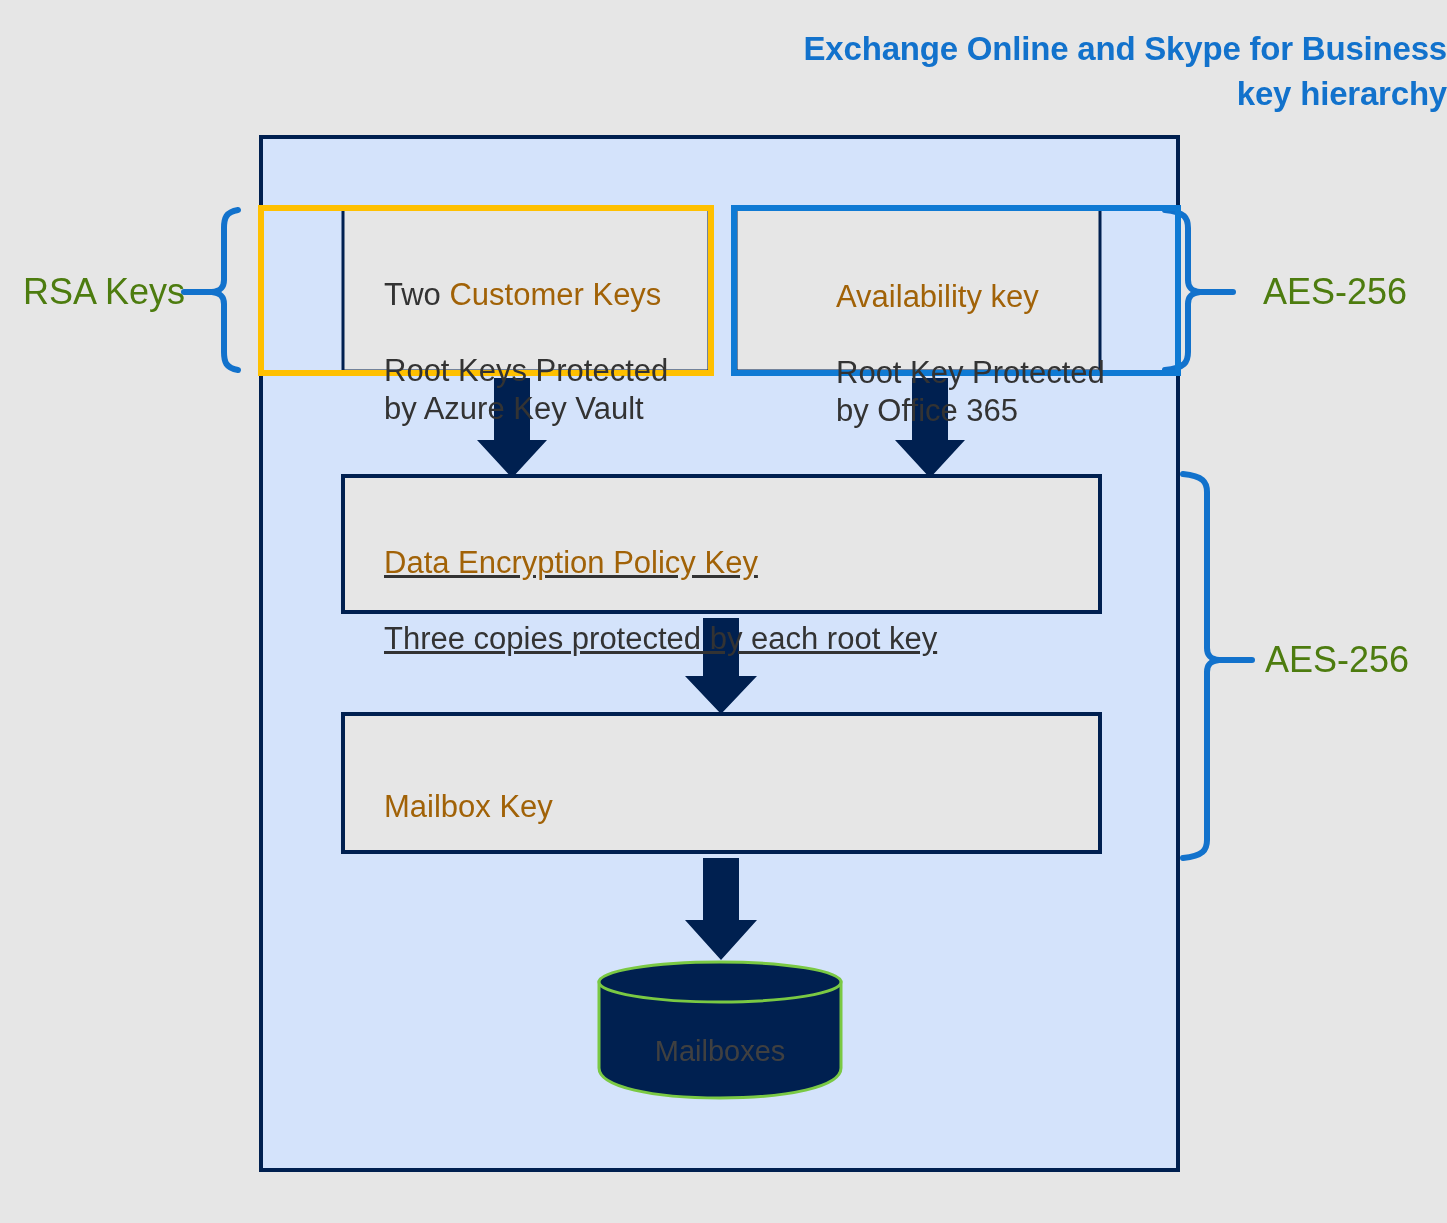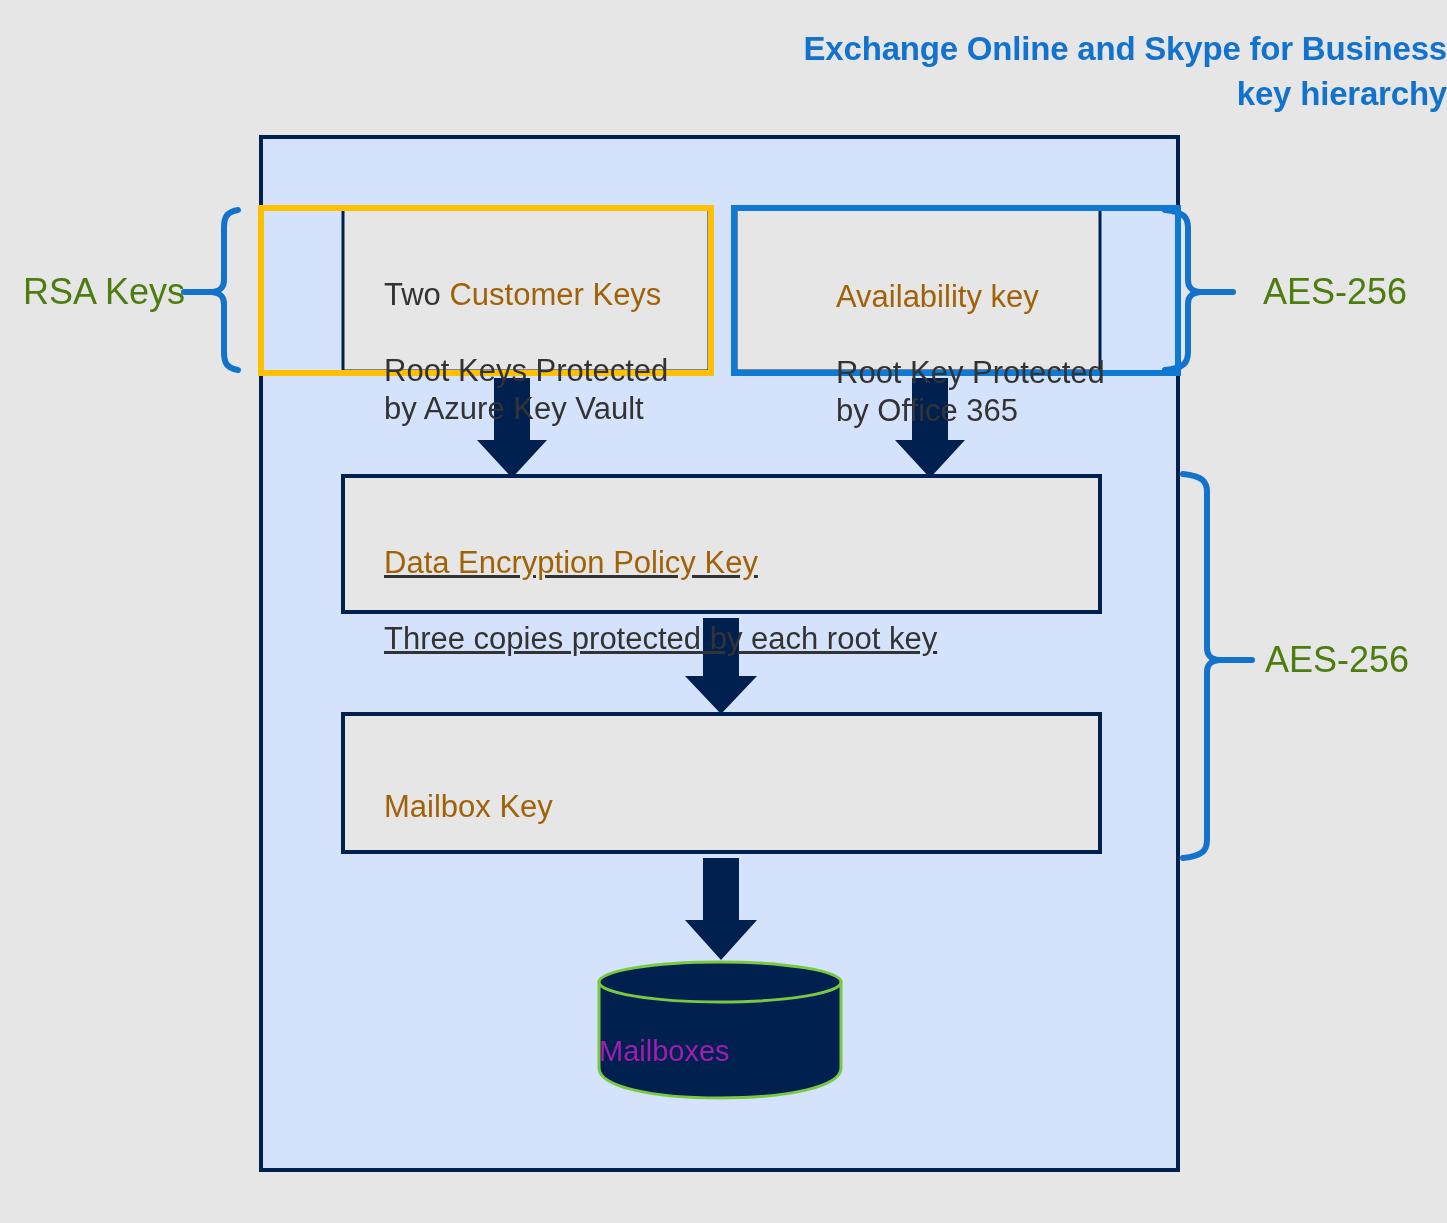--- a/index.html
+++ b/index.html
@@ -52,24 +52,24 @@
     position: absolute;
     color: #4d7c0f;
     font-size: 36px;
     line-height: 40px;
     white-space: nowrap;
   }
 
   
   .cyl-label {
     position: absolute;
-    color: #a21caf;
+    color: #404040;
     font-size: 29px;
     line-height: 34px;
-    text-align: left;
+    text-align: center;
     white-space: nowrap;
   }
 </style>
 </head>
 <body>
 
 <div id="stage">
 
   <div class="diagram-title">
     <div>Exchange Online and Skype for Business</div>

